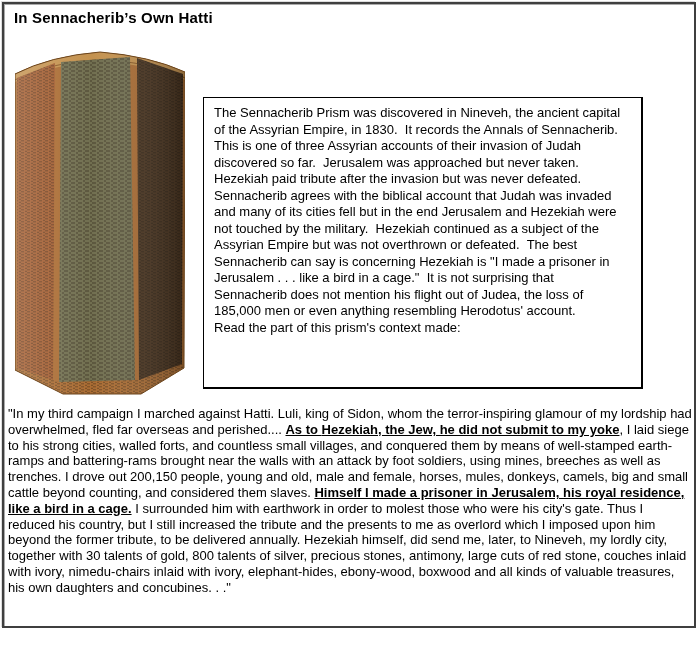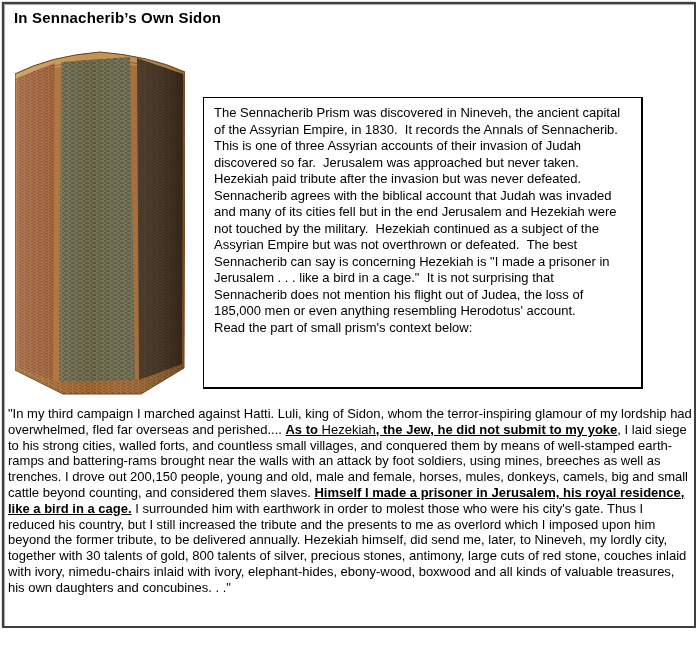--- a/index.html
+++ b/index.html
@@ -8,29 +8,29 @@
   #frame{position:absolute;left:2px;top:2px;width:690px;height:622px;
          border:2px solid #3f3f3f;box-shadow:1px 1px 0 #aaa inset, -1px -1px 0 #ddd;}
   #title{position:absolute;left:14px;top:9px;font-size:15px;font-weight:bold;letter-spacing:0.2px;}
   #prism{position:absolute;left:15px;top:50px;width:170px;height:350px;}
   #infobox{position:absolute;left:203px;top:97px;width:440px;height:292px;box-sizing:border-box;
            border:1px solid #000;border-right-width:2px;border-bottom-width:2px;
            padding:7px 11px 6px 10px;font-size:13px;line-height:16.5px;}
   .infobox-text{white-space:pre-wrap;}
   #quote{position:absolute;left:8px;top:406px;width:684px;font-size:13px;line-height:15.8px;}
   #quote span.u{text-decoration:underline;font-weight:bold;}
-  #quote span.b{font-weight:normal;}
+  #quote span.b{font-weight:bold;}
 </style>
 </head>
 <body>
 
 <div id="page">
   <div id="frame"></div>
 
-  <div id="title">In Sennacherib’s Own Sidon</div>
+  <div id="title">In Sennacherib’s Own Hatti</div>
 
   <svg id="prism" viewBox="0 0 170 350" xmlns="http://www.w3.org/2000/svg">
     <defs>
       <pattern id="tex" width="7" height="4" patternUnits="userSpaceOnUse">
         <path d="M0 1 h4 M5 3 h2" stroke="rgba(25,15,8,0.50)" stroke-width="1" fill="none"></path>
       </pattern>
       <pattern id="tex2" width="6" height="3" patternUnits="userSpaceOnUse">
         <path d="M0 0.8 h3 M4 2.3 h2" stroke="rgba(15,10,5,0.45)" stroke-width="0.8" fill="none"></path>
       </pattern>
       <linearGradient id="shade" x1="0" y1="0" x2="1" y2="0">
@@ -55,17 +55,17 @@
     <polygon points="122,8 168,24 167,314 124,330" fill="url(#tex2)"></polygon>
 
     <path d="M2,318 L38,330 L44,332 L120,330 L124,330 L167,314 L169,318 L126,344 L48,344 L0,320 Z" fill="url(#tex2)"></path>
 
     <path d="M0,24 Q35,6 85,2 Q135,6 170,22 L169,318 L126,344 L48,344 L0,320 Z" fill="url(#shade)"></path>
     <path d="M0,24 Q35,6 85,2 Q135,6 170,22 L169,318 L126,344 L48,344 L0,320 Z" fill="none" stroke-width="1" stroke="#6b451d"></path>
   </svg>
 
   <div id="infobox">
     <div class="infobox-text">The Sennacherib Prism was discovered in Nineveh, the ancient capital of the Assyrian Empire, in 1830.  It records the Annals of Sennacherib.  This is one of three Assyrian accounts of their invasion of Judah discovered so far.  Jerusalem was approached but never taken.  Hezekiah paid tribute after the invasion but was never defeated.  Sennacherib agrees with the biblical account that Judah was invaded and many of its cities fell but in the end Jerusalem and Hezekiah were not touched by the military.  Hezekiah continued as a subject of the Assyrian Empire but was not overthrown or defeated.  The best Sennacherib can say is concerning Hezekiah is "I made a prisoner in Jerusalem . . . like a bird in a cage."  It is not surprising that Sennacherib does not mention his flight out of Judea, the loss of 185,000 men or even anything resembling Herodotus' account.</div>
-    <div class="infobox-text">Read the part of small prism's context below:</div>
+    <div class="infobox-text">Read the part of this prism's context made:</div>
   </div>
 
   <div id="quote"><span>"In my third campaign I marched against Hatti. Luli, king of Sidon, whom the terror-inspiring glamour of my lordship had overwhelmed, fled far overseas and perished.... </span><span class="u">As to </span><span class="b u">Hezekiah</span><span class="u">, the Jew, he did not submit to my yoke</span><span>, I laid siege to his strong cities, walled forts, and countless small villages, and conquered them by means of well-stamped earth-ramps and battering-rams brought near the walls with an attack by foot soldiers, using mines, breeches as well as trenches. I drove out 200,150 people, young and old, male and female, horses, mules, donkeys, camels, big and small cattle beyond counting, and considered them slaves. </span><span class="u">Himself I made a prisoner in Jerusalem, his royal residence, like a bird in a cage.</span><span> I surrounded him with earthwork in order to molest those who were his city's gate. Thus I reduced his country, but I still increased the tribute and the presents to me as overlord which I imposed upon him beyond the former tribute, to be delivered annually. Hezekiah himself, did send me, later, to Nineveh, my lordly city, together with 30 talents of gold, 800 talents of silver, precious stones, antimony, large cuts of red stone, couches inlaid with ivory, nimedu-chairs inlaid with ivory, elephant-hides, ebony-wood, boxwood and all kinds of valuable treasures, his own daughters and concubines. . ."</span></div>
 </div>
 
 </body></html>

